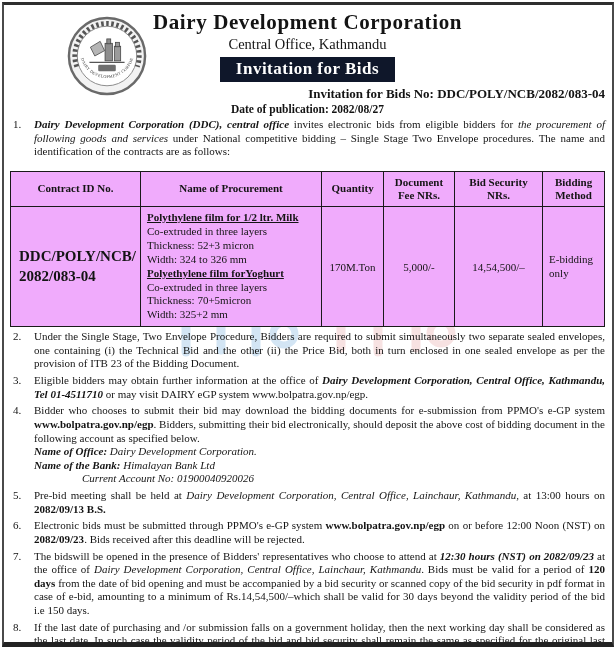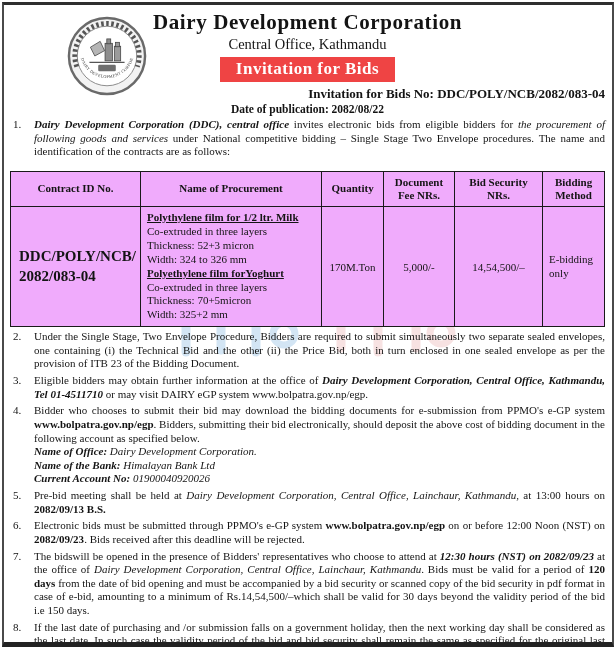--- a/index.html
+++ b/index.html
@@ -13,21 +13,21 @@
     width:612px;height:645px;margin:2px;
     border:2px solid #4a4a4a;border-top:3px solid #2e2e2e;border-bottom:5px solid #222;
     padding:3px 7px 2px 6px;
     overflow:hidden;background:#fff;
   }
   
   .hdr{text-align:center;position:relative;z-index:1;}
   .logo-wrap{position:absolute;left:56px;top:5px;width:82px;height:82px;}
   .org-name{font-size:21px;font-weight:bold;letter-spacing:.6px;margin-top:2px;}
   .office{font-size:14.5px;font-weight:normal;margin-top:1px;}
-  .banner{display:inline-block;background:#ef4444;color:#fff;font-size:17px;font-weight:bold;
+  .banner{display:inline-block;background:#0f172a;color:#fff;font-size:17px;font-weight:bold;
           padding:2px 16px 3px;margin-top:4px;letter-spacing:.5px;}
   .bid-no{font-size:13px;font-weight:bold;margin-top:4px;text-align:right;}
   .pub-date{font-size:11.5px;font-weight:bold;margin-top:1px;}
   
   .item{display:flex;margin-top:3px;position:relative;z-index:1;}
   .num{flex:0 0 21px;font-size:11px;line-height:1.24;padding-left:3px;}
   .itext{flex:1;font-size:11px;line-height:1.24;text-align:justify;}
   .itext .subline{text-align:left;}
   
   table{width:100%;border-collapse:collapse;margin:12px 0 1px;position:relative;z-index:1;background:#f0abfc;}
@@ -83,21 +83,21 @@
           <rect x="50.8" y="28" width="4" height="4.5" fill="#9b9b9b"></rect>
         </g>
         <path d="M24 48.5 h36" stroke="#555" stroke-width="1.2"></path>
         <rect x="33" y="51" width="18" height="6.5" rx="1.2" fill="#6e6e6e"></rect>
       </svg>
     </div>
     <div class="org-name">Dairy Development Corporation</div>
     <div class="office">Central Office, Kathmandu</div>
     <div><span class="banner">Invitation for Bids</span></div>
     <div class="bid-no">Invitation for Bids No: DDC/POLY/NCB/2082/083-04</div>
-    <div class="pub-date">Date of publication: 2082/08/22</div>
+    <div class="pub-date">Date of publication: 2082/08/27</div>
   </div>
 
   <div class="item">
     <span class="num">1.</span>
     <div class="itext"><span style="font-weight: bold; font-style: italic;">Dairy Development Corporation (DDC), central office</span><span> invites electronic bids from eligible bidders for </span><span style="font-style: italic;">the procurement of following goods and services</span><span> under National competitive bidding – Single Stage Two Envelope procedures. The name and identification of the contracts are as follows:</span></div>
   </div>
 
   <table>
     <colgroup>
       <col class="w-contract">
@@ -150,21 +150,21 @@
     <span class="num">3.</span>
     <div class="itext"><span>Eligible bidders may obtain further information at the office of </span><span style="font-weight: bold; font-style: italic;">Dairy Development Corporation, Central Office, Kathmandu, Tel 01-4511710</span><span> or may visit DAIRY eGP system </span><span style="font-weight: normal;">www.bolpatra.gov.np/egp.</span></div>
   </div>
 
   <div class="item">
     <span class="num">4.</span>
     <div class="itext">
       <div><span>Bidder who chooses to submit their bid may download the bidding documents for e-submission from PPMO's e-GP system </span><span style="font-weight: bold;">www.bolpatra.gov.np/egp</span><span>. Bidders, submitting their bid electronically, should deposit the above cost of bidding document in the following account as specified below.</span></div>
       <div class="subline"><span style="font-weight: bold; font-style: italic;">Name of Office: </span><span style="font-style: italic;">Dairy Development Corporation.</span></div>
       <div class="subline"><span style="font-weight: bold; font-style: italic;">Name of the Bank: </span><span style="font-style: italic;">Himalayan Bank Ltd</span></div>
-      <div class="subline"><span style="font-weight: bold; font-style: italic;">Current Account No: </span><span style="font-style: italic;">01900040920026</span></div>
+      <div class="subline"><span style="font-weight: normal; font-style: italic; margin-left: 48px;">Current Account No: </span><span style="font-style: italic;">01900040920026</span></div>
     </div>
   </div>
 
   <div class="item">
     <span class="num">5.</span>
     <div class="itext"><span>Pre-bid meeting shall be held at </span><span style="font-style: italic;">Dairy Development Corporation, Central Office, Lainchaur, Kathmandu</span><span>, at 13:00 hours on </span><span style="font-weight: bold;">2082/09/13 B.S.</span></div>
   </div>
 
   <div class="item">
     <span class="num">6.</span>

